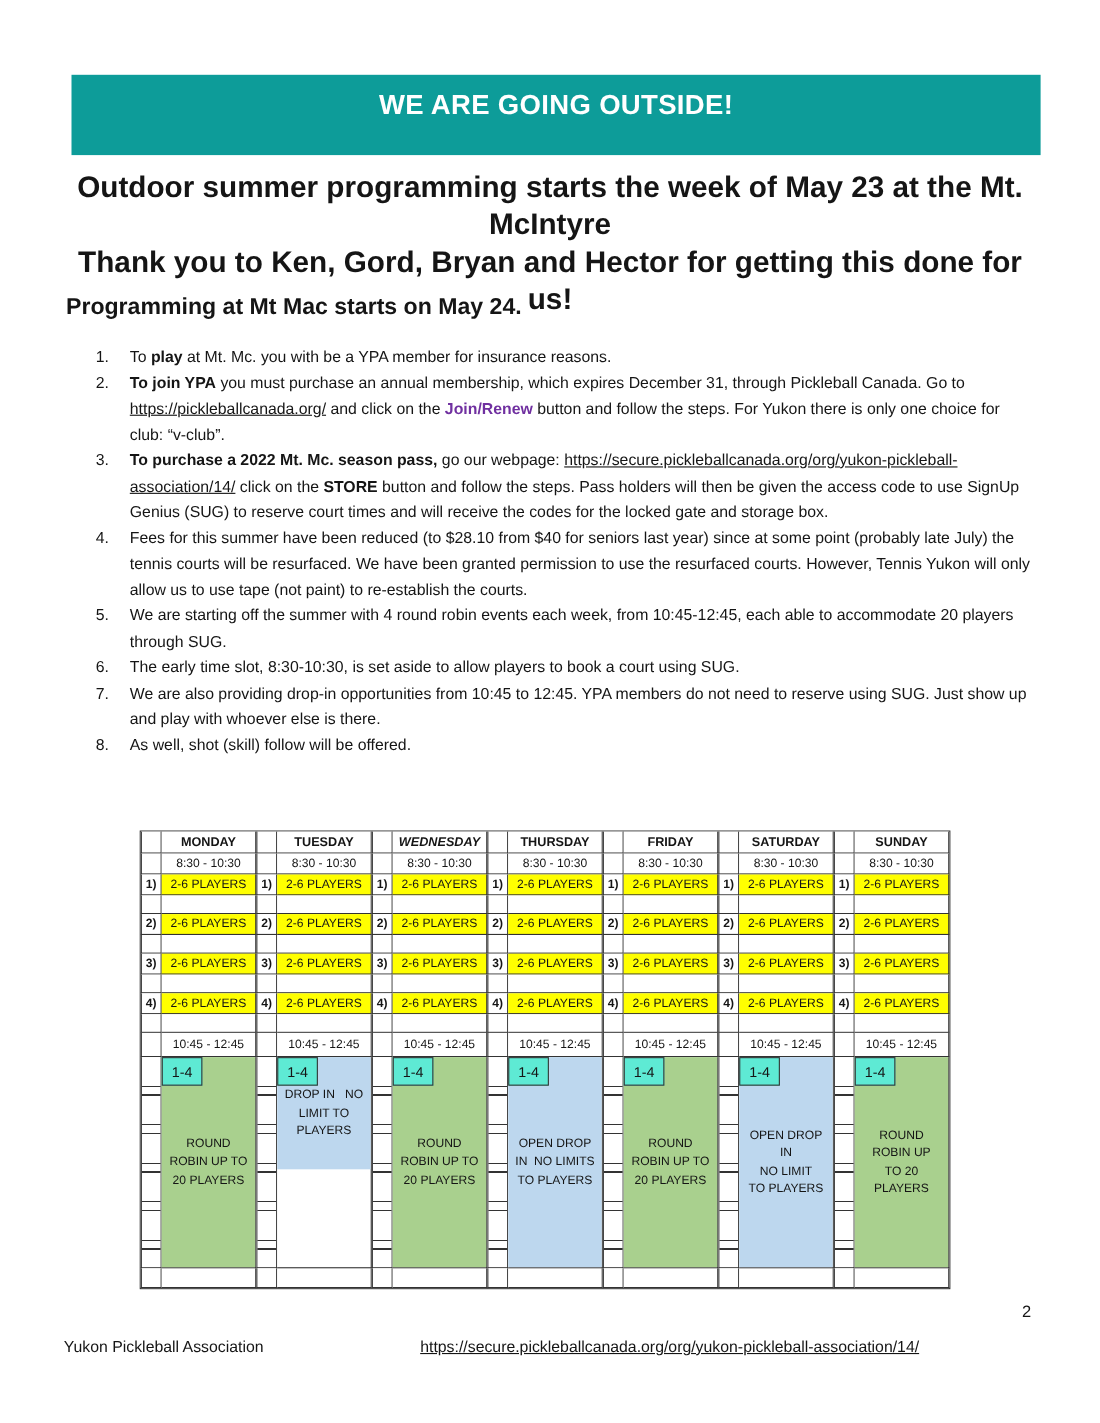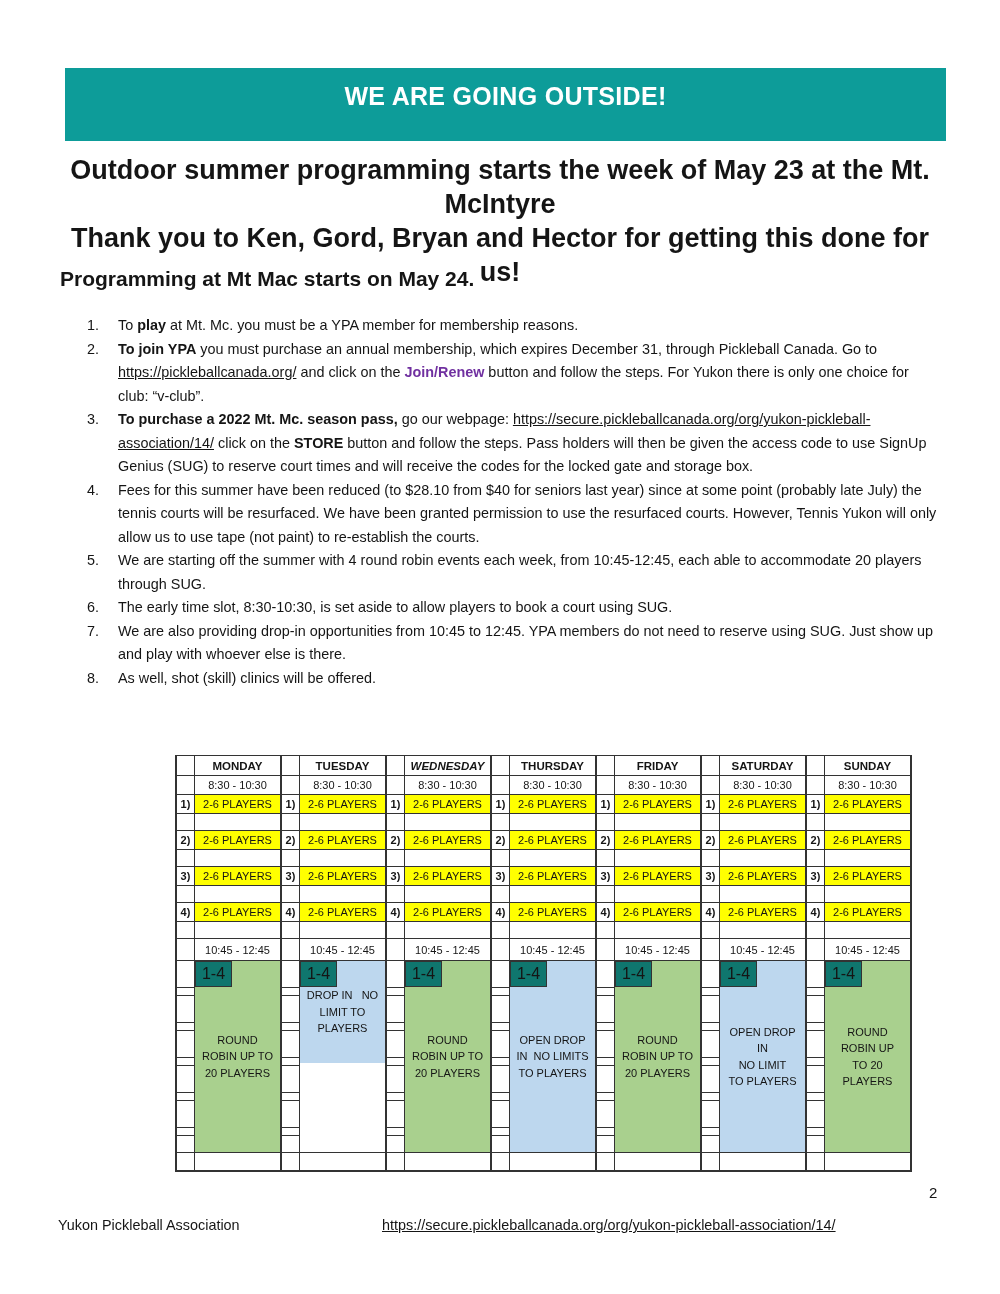--- a/index.html
+++ b/index.html
@@ -20,37 +20,37 @@
   .item .num{width:31px;flex:none;}
   .item .txt{width:822px;}
   .b{font-weight:bold;}
   .u{text-decoration:underline;}
   .purple{color:#7030a0;font-weight:bold;}
   
   .sched{
     position:absolute;left:127px;top:755px;display:grid;
     grid-template-columns:repeat(7,19px 86px);
     grid-template-rows:20px 19px 19px 17px 19px 17px 19px 17px 19px 17px 22px 192px 18px;
-    border:1px solid #333;background:#fff;margin-left:48px;
+    border:1px solid #333;background:#fff;
   }
   .sc{border-right:1px solid #333;border-bottom:1px solid #333;box-sizing:border-box;
       display:flex;align-items:center;justify-content:center;font-size:11px;background:#fff;}
   .n{border-left:1px solid #333;}
   .day{font-weight:bold;font-size:11.5px;}
   .time{font-size:11px;}
   .yellow{font-weight:normal;}
   .numcell{font-weight:bold;}
   .ruled{background-image:repeating-linear-gradient(to bottom,transparent 0 26px,#333 26px 27px,transparent 27px 34px,#333 34px 35px);}
   .lower{flex-direction:column;align-items:stretch;justify-content:flex-start;padding:0;position:relative;}
   .block{position:relative;display:flex;align-items:center;justify-content:center;}
   .lines{display:flex;flex-direction:column;align-items:center;text-align:center;font-weight:normal;font-size:11px;line-height:16.5px;}
   .lines.small{font-size:10px;line-height:13.5px;margin-top:18px;}
   .ln{white-space:pre;}
-  .tag{position:absolute;top:0;left:0;width:37px;height:26px;background:#0f766e;border:1px solid #333;
-       display:flex;align-items:center;justify-content:center;font-size:16px;z-index:2;box-sizing:border-box;}
+  .tag{position:absolute;top:0;left:0;width:37px;height:26px;background:#5eead4;border:1px solid #333;
+       display:flex;align-items:center;justify-content:center;font-size:13px;z-index:2;box-sizing:border-box;}
   
   .pagenum{position:absolute;left:929px;top:1184px;font-size:15px;}
   .footer-left{position:absolute;left:58px;top:1217px;font-size:14.4px;}
   .footer-url{position:absolute;left:382px;top:1217px;font-size:14.4px;text-decoration:underline;color:#151515;}
 </style>
 </head>
 <body>
 
 <div class="banner" style="background: rgb(13, 156, 153);">
   <div class="btitle">WE ARE GOING OUTSIDE!</div>
@@ -59,21 +59,21 @@
 <div class="intro">
   <div>Outdoor summer programming starts the week of May 23 at the Mt. McIntyre</div>
   <div>Thank you to Ken, Gord, Bryan and Hector for getting this done for us!</div>
 </div>
 
 <div class="heading">Programming at Mt Mac starts on May 24.</div>
 
 <div class="list">
   <div class="item">
     <span class="num">1.</span>
-    <div class="txt"><span>To </span><span class="b">play</span><span> at Mt. Mc. you must be a YPA member for membership reasons.</span></div>
+    <div class="txt"><span>To </span><span class="b">play</span><span> at Mt. Mc. you with be a YPA member for insurance reasons.</span></div>
   </div>
   <div class="item">
     <span class="num">2.</span>
     <div class="txt"><span class="b">To join YPA</span><span> you must purchase an annual membership, which expires December 31, through Pickleball Canada. Go to </span><span class="u">https://pickleballcanada.org/</span><span> and click on the </span><span class="purple">Join/Renew</span><span> button and follow the steps. For Yukon there is only one choice for club: “v-club”.</span></div>
   </div>
   <div class="item">
     <span class="num">3.</span>
     <div class="txt"><span class="b">To purchase a 2022 Mt. Mc. season pass,</span><span> go our webpage: </span><span class="u">https://secure.pickleballcanada.org/org/yukon-pickleball-association/14/</span><span> click on the </span><span class="b">STORE</span><span> button and follow the steps. Pass holders will then be given the access code to use SignUp Genius (SUG) to reserve court times and will receive the codes for the locked gate and storage box.</span></div>
   </div>
   <div class="item">
@@ -87,21 +87,21 @@
   <div class="item">
     <span class="num">6.</span>
     <div class="txt"><span>The early time slot, 8:30-10:30, is set aside to allow players to book a court using SUG.</span></div>
   </div>
   <div class="item">
     <span class="num">7.</span>
     <div class="txt"><span>We are also providing drop-in opportunities from 10:45 to 12:45. YPA members do not need to reserve using SUG. Just show up and play with whoever else is there.</span></div>
   </div>
   <div class="item">
     <span class="num">8.</span>
-    <div class="txt"><span>As well, shot (skill) clinics will be offered.</span></div>
+    <div class="txt"><span>As well, shot (skill) follow will be offered.</span></div>
   </div>
 </div>
 
 <div class="sched">
     <div class="sc n" style="grid-area: 1 / 1;"></div>
     <div class="sc day" style="grid-area: 1 / 2;">MONDAY</div>
     <div class="sc n" style="grid-area: 2 / 1;"></div>
     <div class="sc time" style="grid-area: 2 / 2;">8:30 - 10:30</div>
     <div class="sc n numcell" style="grid-area: 3 / 1;">1)</div>
     <div class="sc yellow" style="background: rgb(255, 255, 0); grid-area: 3 / 2;">2-6 PLAYERS</div>

